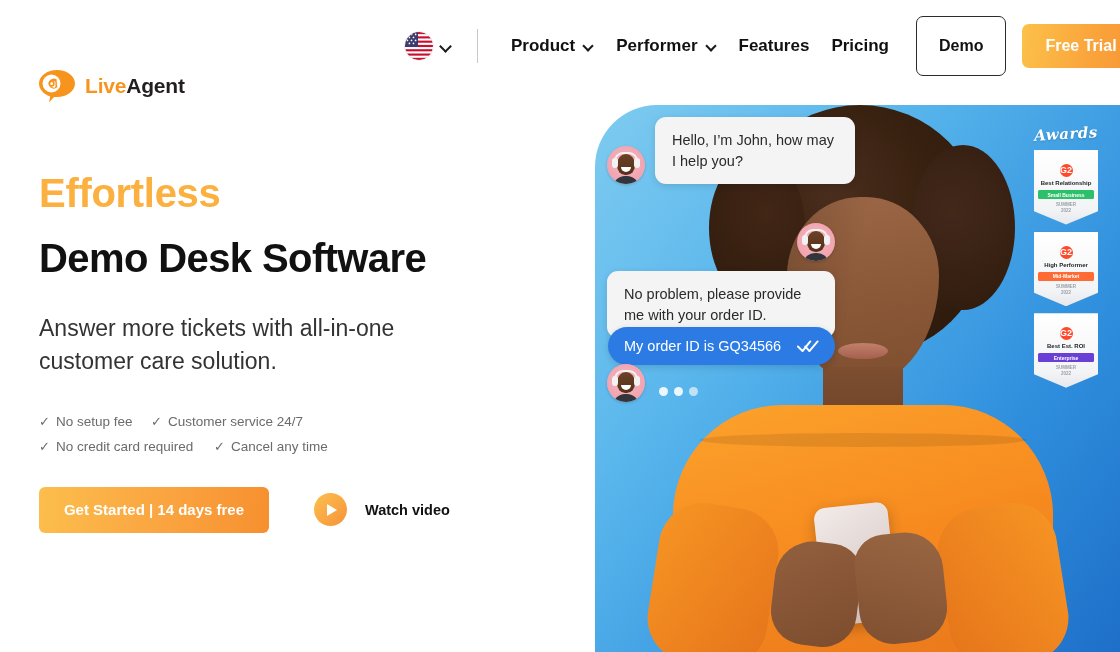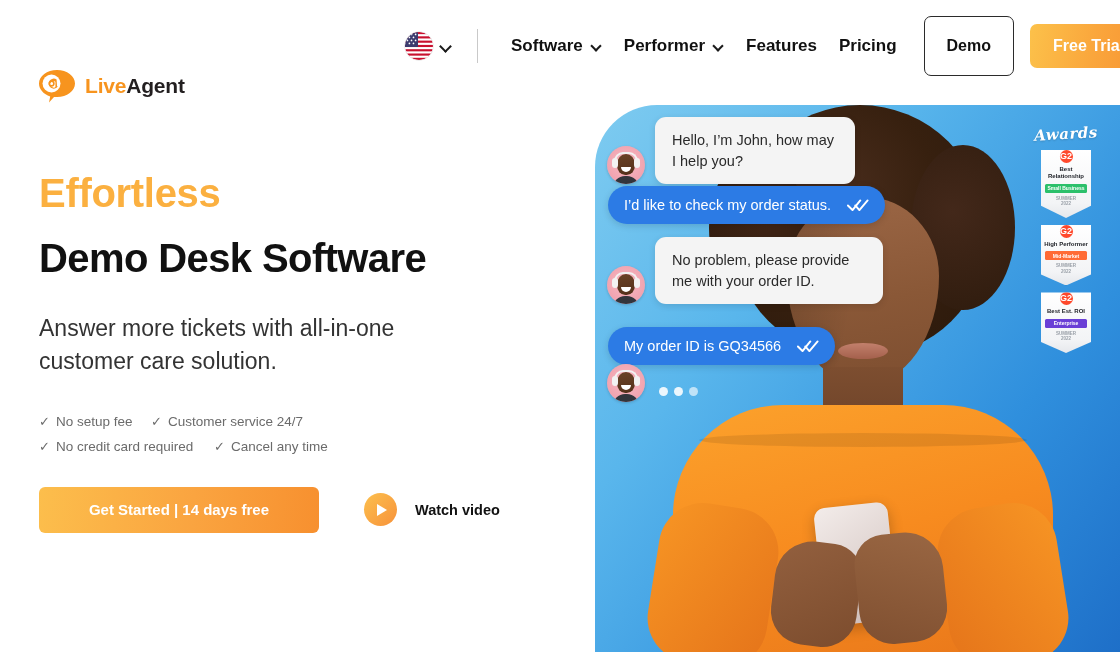--- a/index.html
+++ b/index.html
@@ -120,21 +120,21 @@
   .feat-3 { width: auto; }
 
   .cta-row {
     margin-top: 33px;
     display: flex; align-items: center;
   }
   .btn-start {
     border: none; border-radius: 6px;
     background: linear-gradient(95deg, #FCBE4C 0%, #FAA440 55%, #F7902F 100%);
     color: #ffffff; font-size: 15px; font-weight: bold;
-    width: 280px; height: 46px; cursor: pointer;
+    width: 230px; height: 46px; cursor: pointer;
     font-family: "Liberation Sans", sans-serif;
   }
   .watch {
     display: flex; align-items: center; gap: 18px;
     margin-left: 45px; cursor: pointer;
   }
   .play-btn {
     width: 33px; height: 33px; border-radius: 50%;
     background: linear-gradient(135deg, #FCC04E 0%, #F7923A 100%);
     display: flex; align-items: center; justify-content: center;
@@ -307,24 +307,24 @@
   .awards-title {
     color: #ffffff; font-size: 15px;
     font-family: "DejaVu Serif", serif;
     font-style: italic; font-weight: bold;
     letter-spacing: 0.5px;
     transform: rotate(-3deg);
     margin-bottom: 7px;
     text-shadow: 0 1px 2px rgba(0,0,0,.18);
   }
   .badge {
-    width: 50px; margin: 0 auto 7px auto;
+    width: 64px; margin: 0 auto 7px auto;
     background: linear-gradient(180deg,#ffffff 0%, #f3f4f6 78%, #e6e8ec 100%);
     clip-path: polygon(0 0, 100% 0, 100% 82%, 50% 100%, 0 82%);
-    padding: 0 3px 11px 3px;
+    padding: 14px 3px 11px 3px;
     box-shadow: 0 2px 5px rgba(0,0,0,.2);
     text-align: center;
   }
   .g2 {
     width: 13px; height: 13px; border-radius: 50%;
     background: #FF492C; color: #fff;
     font-size: 9px; font-weight: bold; line-height: 13px;
     margin: 0 auto 3px auto;
     font-family: "Liberation Sans", sans-serif;
   }
@@ -399,21 +399,21 @@
           </g>
         </svg>
       </span>
       <span class="chev"></span>
     </div>
 
     <div class="divider"></div>
 
     <div class="nav-items">
       <div class="nav-link">
-        <span>Software</span>
+        <span>Product</span>
         <span class="chev"></span>
       </div>
       <div class="nav-link">
         <span>Performer</span>
         <span class="chev"></span>
       </div>
       <div class="nav-link">
         <span>Features</span>
       </div>
       <div class="nav-link">
@@ -485,31 +485,22 @@
         <span class="av-head"></span>
           <span class="av-band"></span>
         <span class="av-hp-l"></span>
           <span class="av-hp-r"></span>
         <span class="av-smile"></span>
           <span class="av-body"></span>
       </span>
       <div class="bubble-agent">Hello, I’m John, how may I help you?</div>
     </div>
 
-    <div class="msg-row" style="left:13px; top:81px;">
-      <div class="bubble-user">
-        <span>I’d like to check my order status.</span>
-        <svg class="ticks" viewBox="0 0 24 14">
-          <path d="M1 7.5 L6 12.5 L14.5 2" fill="none" stroke="#ffffff" stroke-width="2.1" stroke-linecap="round" stroke-linejoin="round"></path>
-          <path d="M9 7.5 L13.5 12.5 L22.5 2" fill="none" stroke="#ffffff" stroke-width="2.1" stroke-linecap="round" stroke-linejoin="round"></path>
-        </svg>
-      </div>
-    </div>
-
-    <div class="msg-row" style="left:12px; top:132px;">
+
+    <div class="msg-row" style="left:12px; top:118px;flex-direction:column;">
       <span class="avatar">
         <span class="av-head"></span>
           <span class="av-band"></span>
         <span class="av-hp-l"></span>
           <span class="av-hp-r"></span>
         <span class="av-smile"></span>
           <span class="av-body"></span>
       </span>
       <div class="bubble-agent" style="max-width:228px;">No problem, please provide me with your order ID.</div>
     </div>

